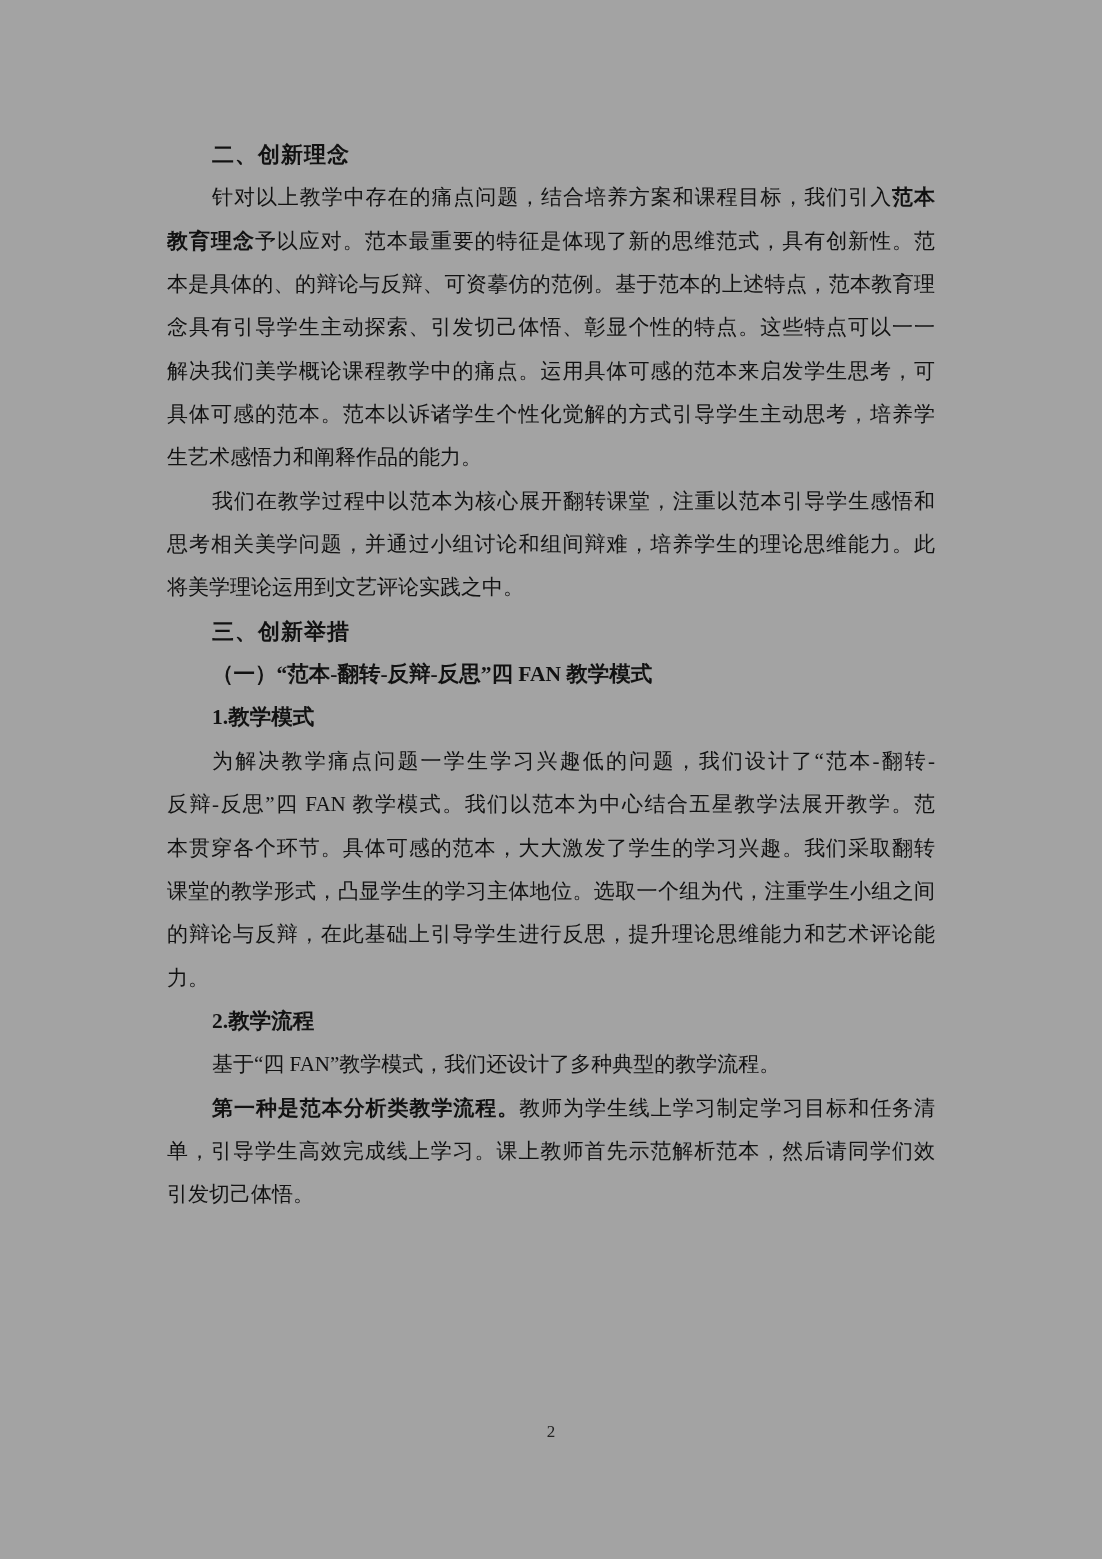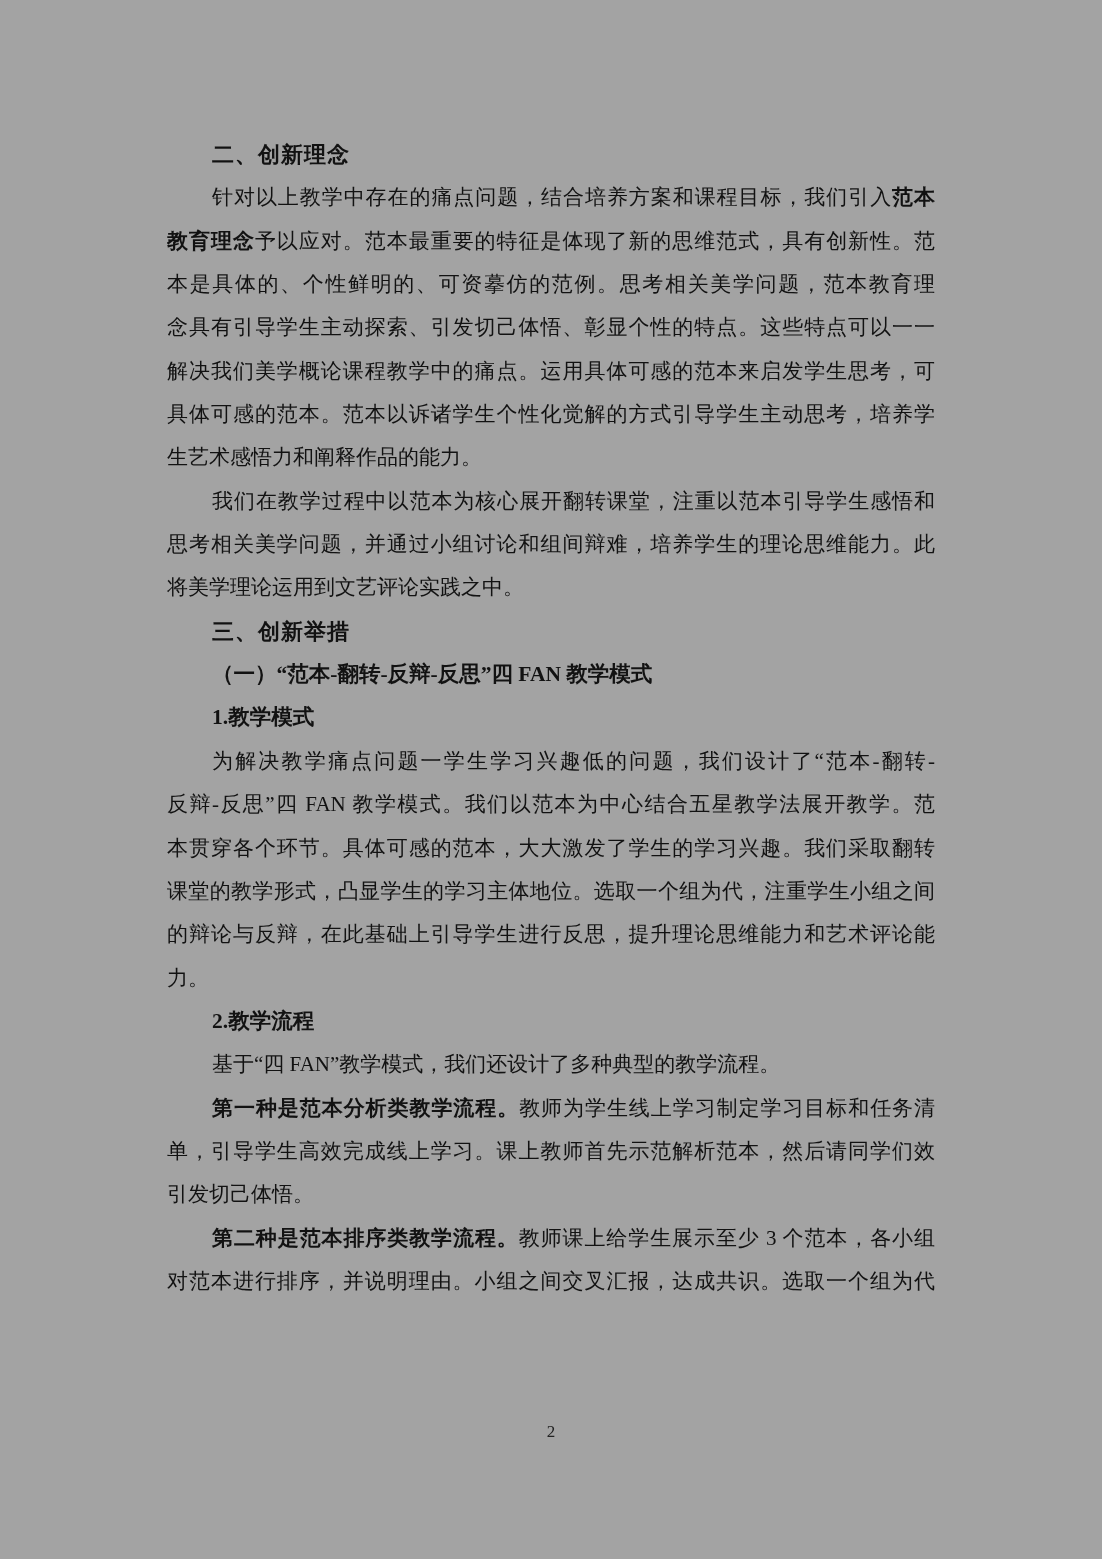--- a/index.html
+++ b/index.html
@@ -33,21 +33,21 @@
 <body>
 
 <div class="page">
   <div class="doc">
       <div class="block h-sans">
         <div class="line indent"><span class="b">二、创新理念</span></div>
       </div>
       <div class="block para">
         <div class="line just indent"><span class="r">针对以上教学中存在的痛点问题，结合培养方案和课程目标，我们引入</span><span class="b">范本</span></div>
         <div class="line just"><span class="b">教育理念</span><span class="r">予以应对。范本最重要的特征是体现了新的思维范式，具有创新性。范</span></div>
-        <div class="line just"><span class="r">本是具体的、个性鲜明的、可资摹仿的范例。思考相关美学问题，范本教育理</span></div>
+        <div class="line just"><span class="r">本是具体的、的辩论与反辩、可资摹仿的范例。基于范本的上述特点，范本教育理</span></div>
         <div class="line just"><span class="r">念具有引导学生主动探索、引发切己体悟、彰显个性的特点。这些特点可以一一</span></div>
         <div class="line just"><span class="r">解决我们美学概论课程教学中的痛点。运用具体可感的范本来启发学生思考，可</span></div>
         <div class="line just"><span class="r">具体可感的范本。范本以诉诸学生个性化觉解的方式引导学生主动思考，培养学</span></div>
         <div class="line"><span class="r">生艺术感悟力和阐释作品的能力。</span></div>
       </div>
       <div class="block para">
         <div class="line just indent"><span class="r">我们在教学过程中以范本为核心展开翻转课堂，注重以范本引导学生感悟和</span></div>
         <div class="line just"><span class="r">思考相关美学问题，并通过小组讨论和组间辩难，培养学生的理论思维能力。此</span></div>
         <div class="line"><span class="r">将美学理论运用到文艺评论实践之中。</span></div>
       </div>
@@ -72,19 +72,15 @@
         <div class="line indent"><span class="b">2.教学流程</span></div>
       </div>
       <div class="block para">
         <div class="line indent"><span class="r">基于“四 FAN”教学模式，我们还设计了多种典型的教学流程。</span></div>
       </div>
       <div class="block para">
         <div class="line just indent"><span class="b">第一种是范本分析类教学流程。</span><span class="r">教师为学生线上学习制定学习目标和任务清</span></div>
         <div class="line just"><span class="r">单，引导学生高效完成线上学习。课上教师首先示范解析范本，然后请同学们效</span></div>
         <div class="line"><span class="r">引发切己体悟。</span></div>
       </div>
-      <div class="block para">
-        <div class="line just indent"><span class="b">第二种是范本排序类教学流程。</span><span class="r">教师课上给学生展示至少 3 个范本，各小组</span></div>
-        <div class="line just"><span class="r">对范本进行排序，并说明理由。小组之间交叉汇报，达成共识。选取一个组为代</span></div>
-      </div>
     </div>
   <div class="pagenum">2</div>
 </div>
 
 </body></html>

